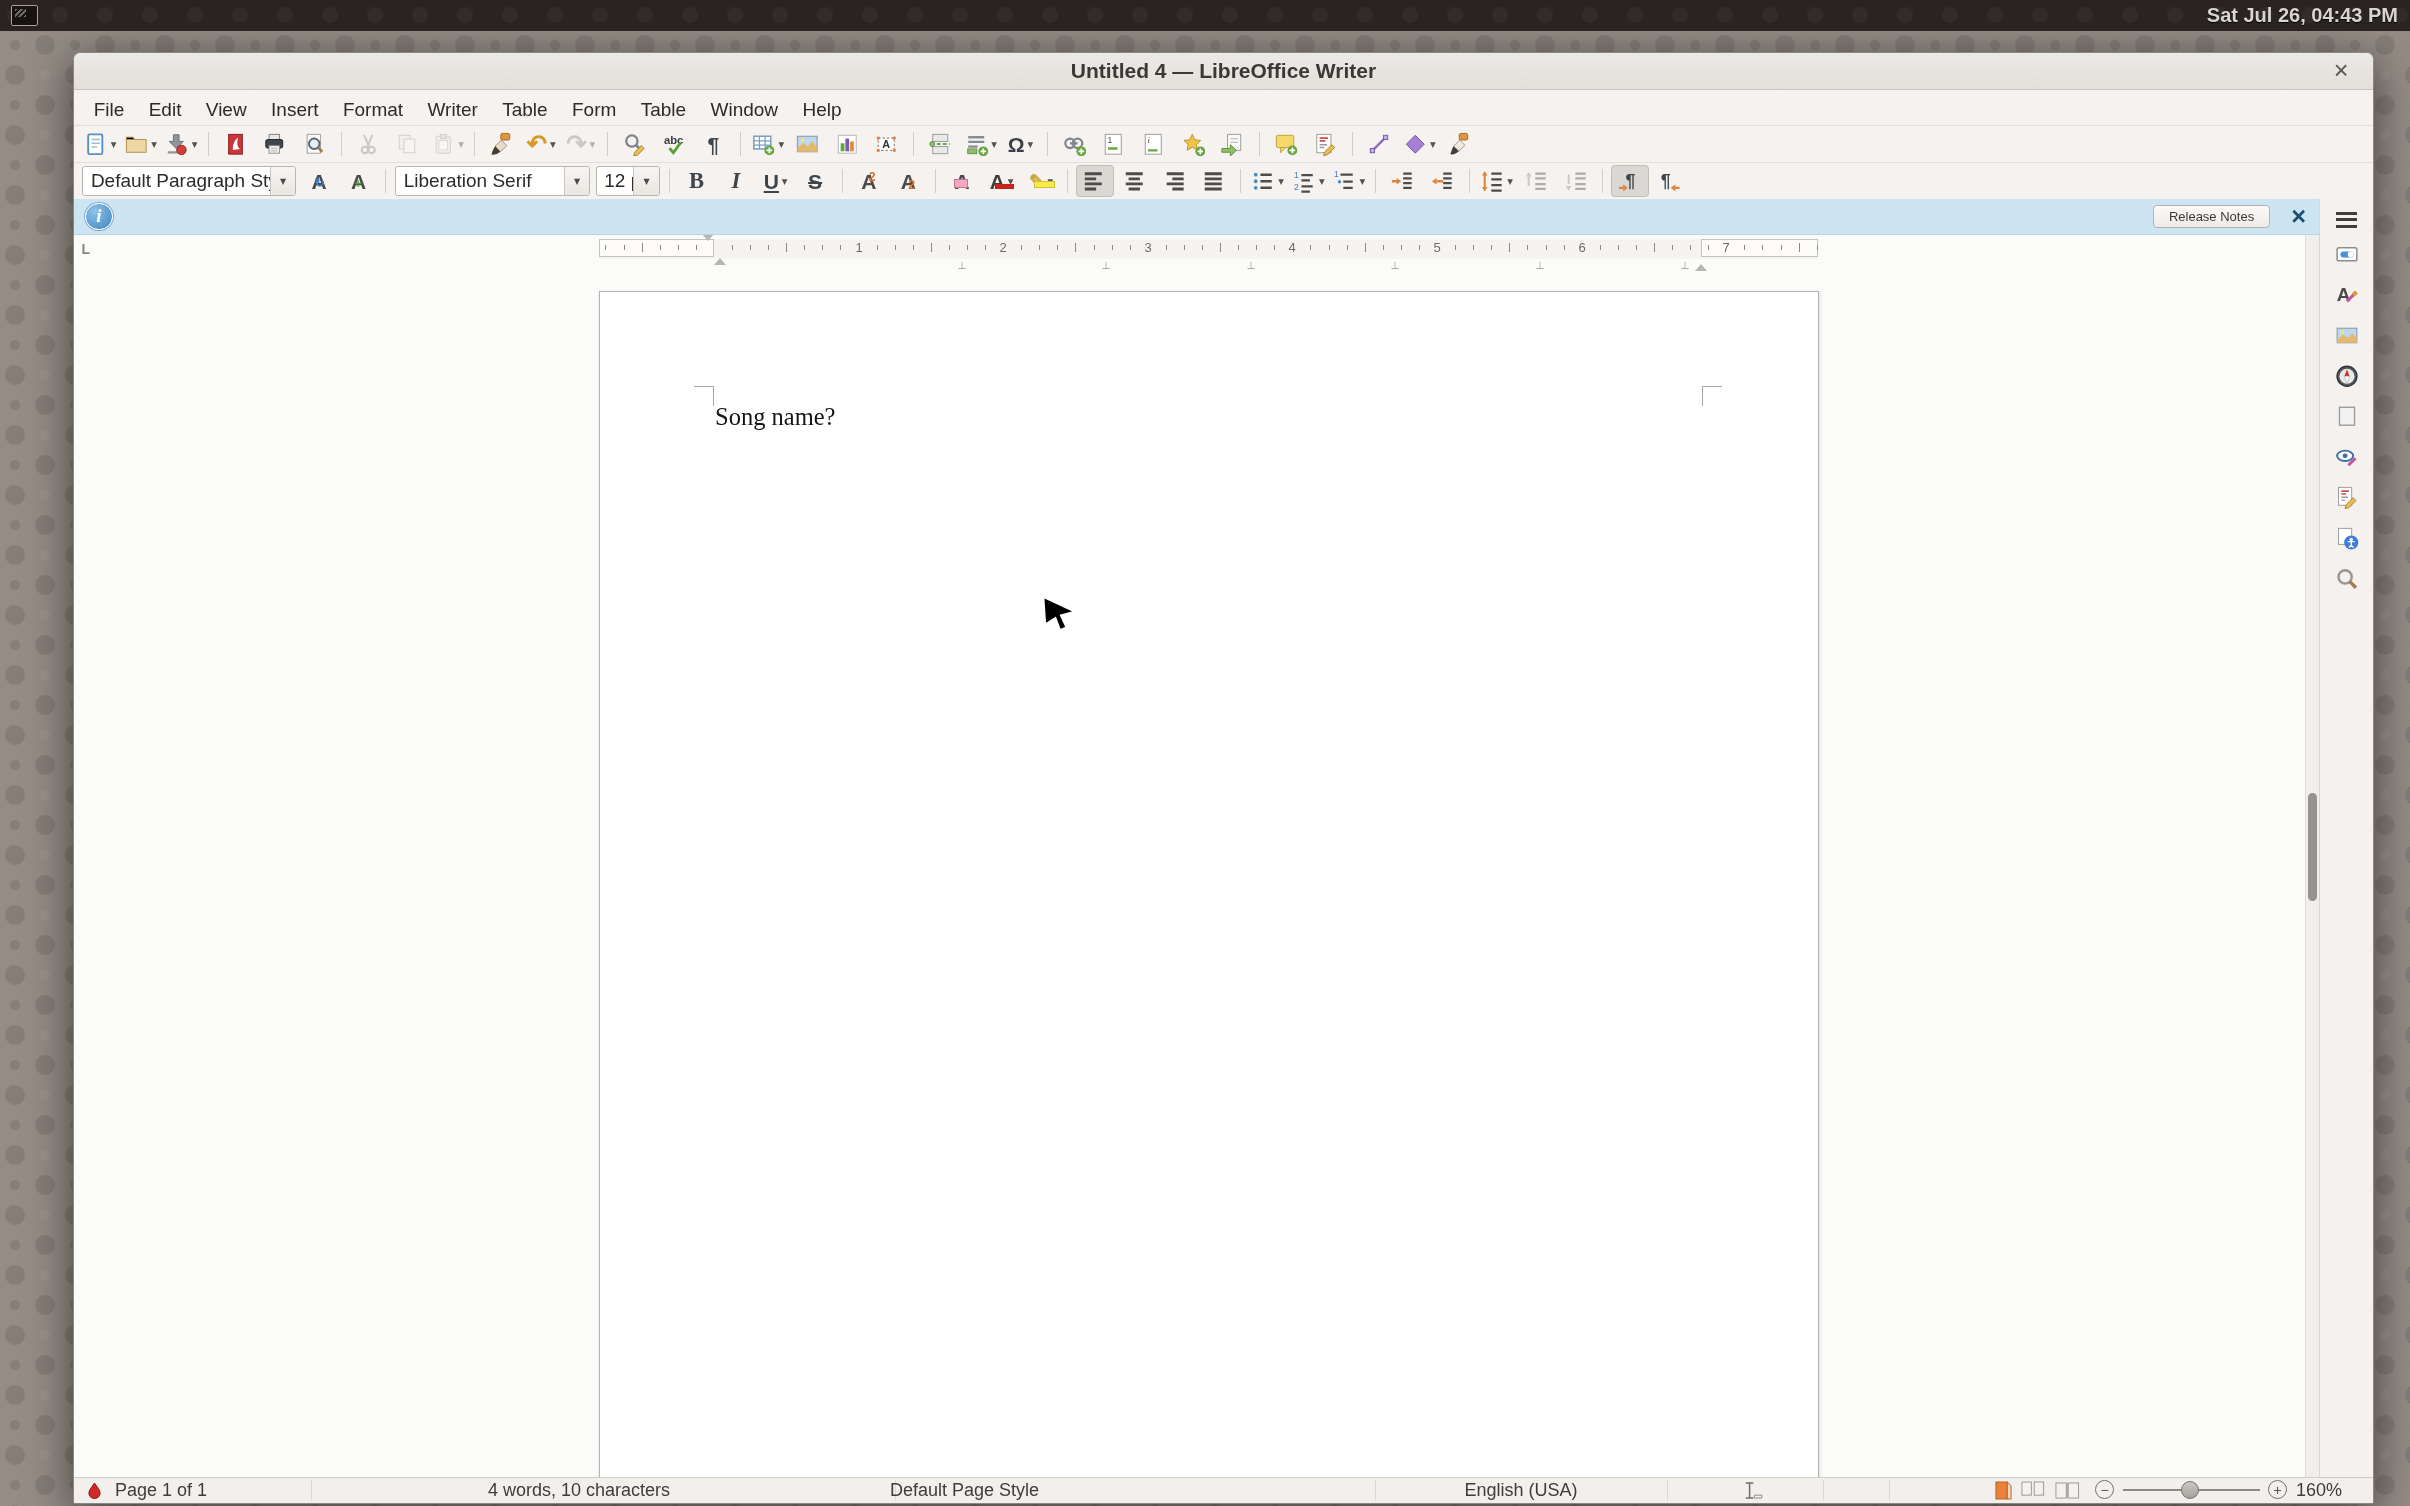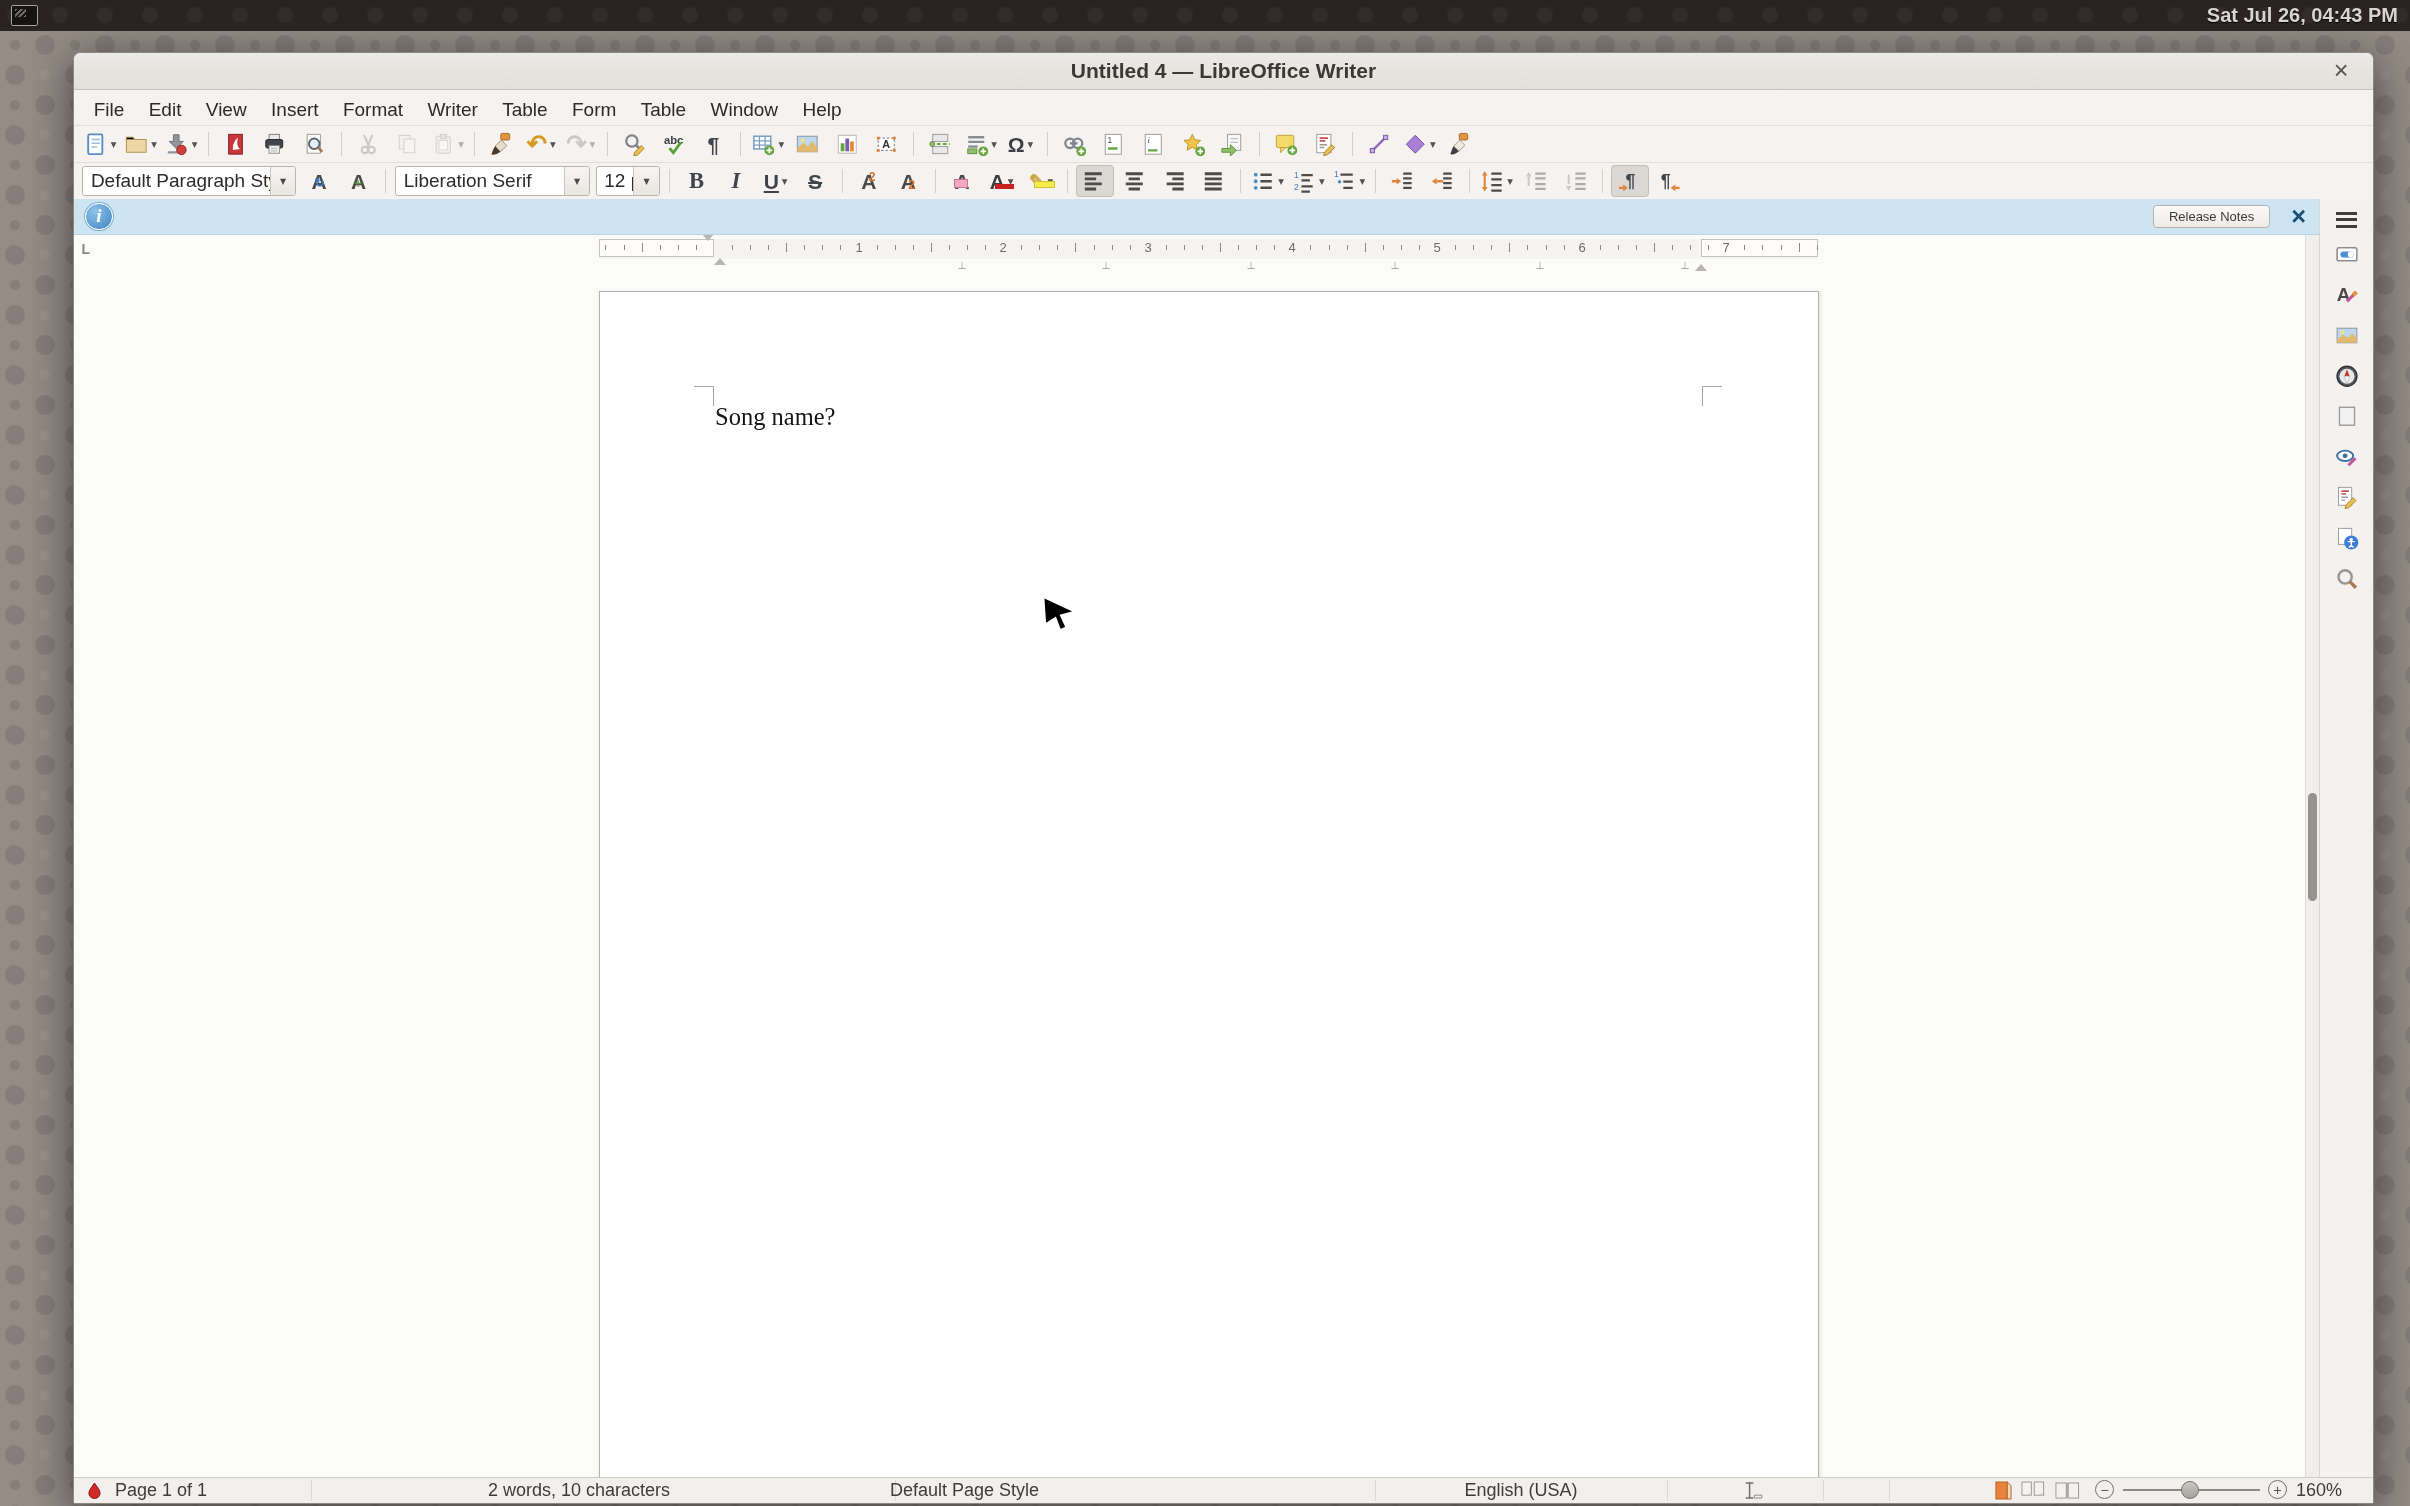--- a/index.html
+++ b/index.html
@@ -873,21 +873,21 @@
   </div>
 
   <div class="statusbar">
     <span class="sb-item" style="left:13px;top:4.7px;">
       <svg width="15" height="17" viewBox="0 0 16 18">
           <path d="M8 1 C11 6 14 8 14 12 a6 5.5 0 1 1 -12 0 C2 8 5 6 8 1z" fill="#cf2a28" stroke="#8c1815"></path>
         </svg>
     </span>
     <span class="sb-item" style="left:41px;">Page 1 of 1</span>
     <span class="sb-div" style="left:237px;"></span>
-    <span class="sb-item" style="left:414px;">2 words, 10 characters</span>
+    <span class="sb-item" style="left:414px;">4 words, 10 characters</span>
     <span class="sb-div" style="left:821px;"></span>
     <span class="sb-item" style="left:816px;">Default Page Style</span>
     <span class="sb-div" style="left:1301px;"></span>
     <span class="sb-item" style="left:1301px;width:292px;text-align:center;">English (USA)</span>
     <span class="sb-div" style="left:1593px;"></span>
     <span class="sb-item" style="left:1669px;top:3.8px;">
       <svg width="22.6" height="19" viewBox="0 0 24 20">
           <path d="M3 2h8M3 18h8M7 2v16" stroke="#6f6c68" stroke-width="1.6" fill="none"></path>
           <path d="M12 15h8v3h-8z" fill="none" stroke="#8d8a86"></path>
         </svg>

